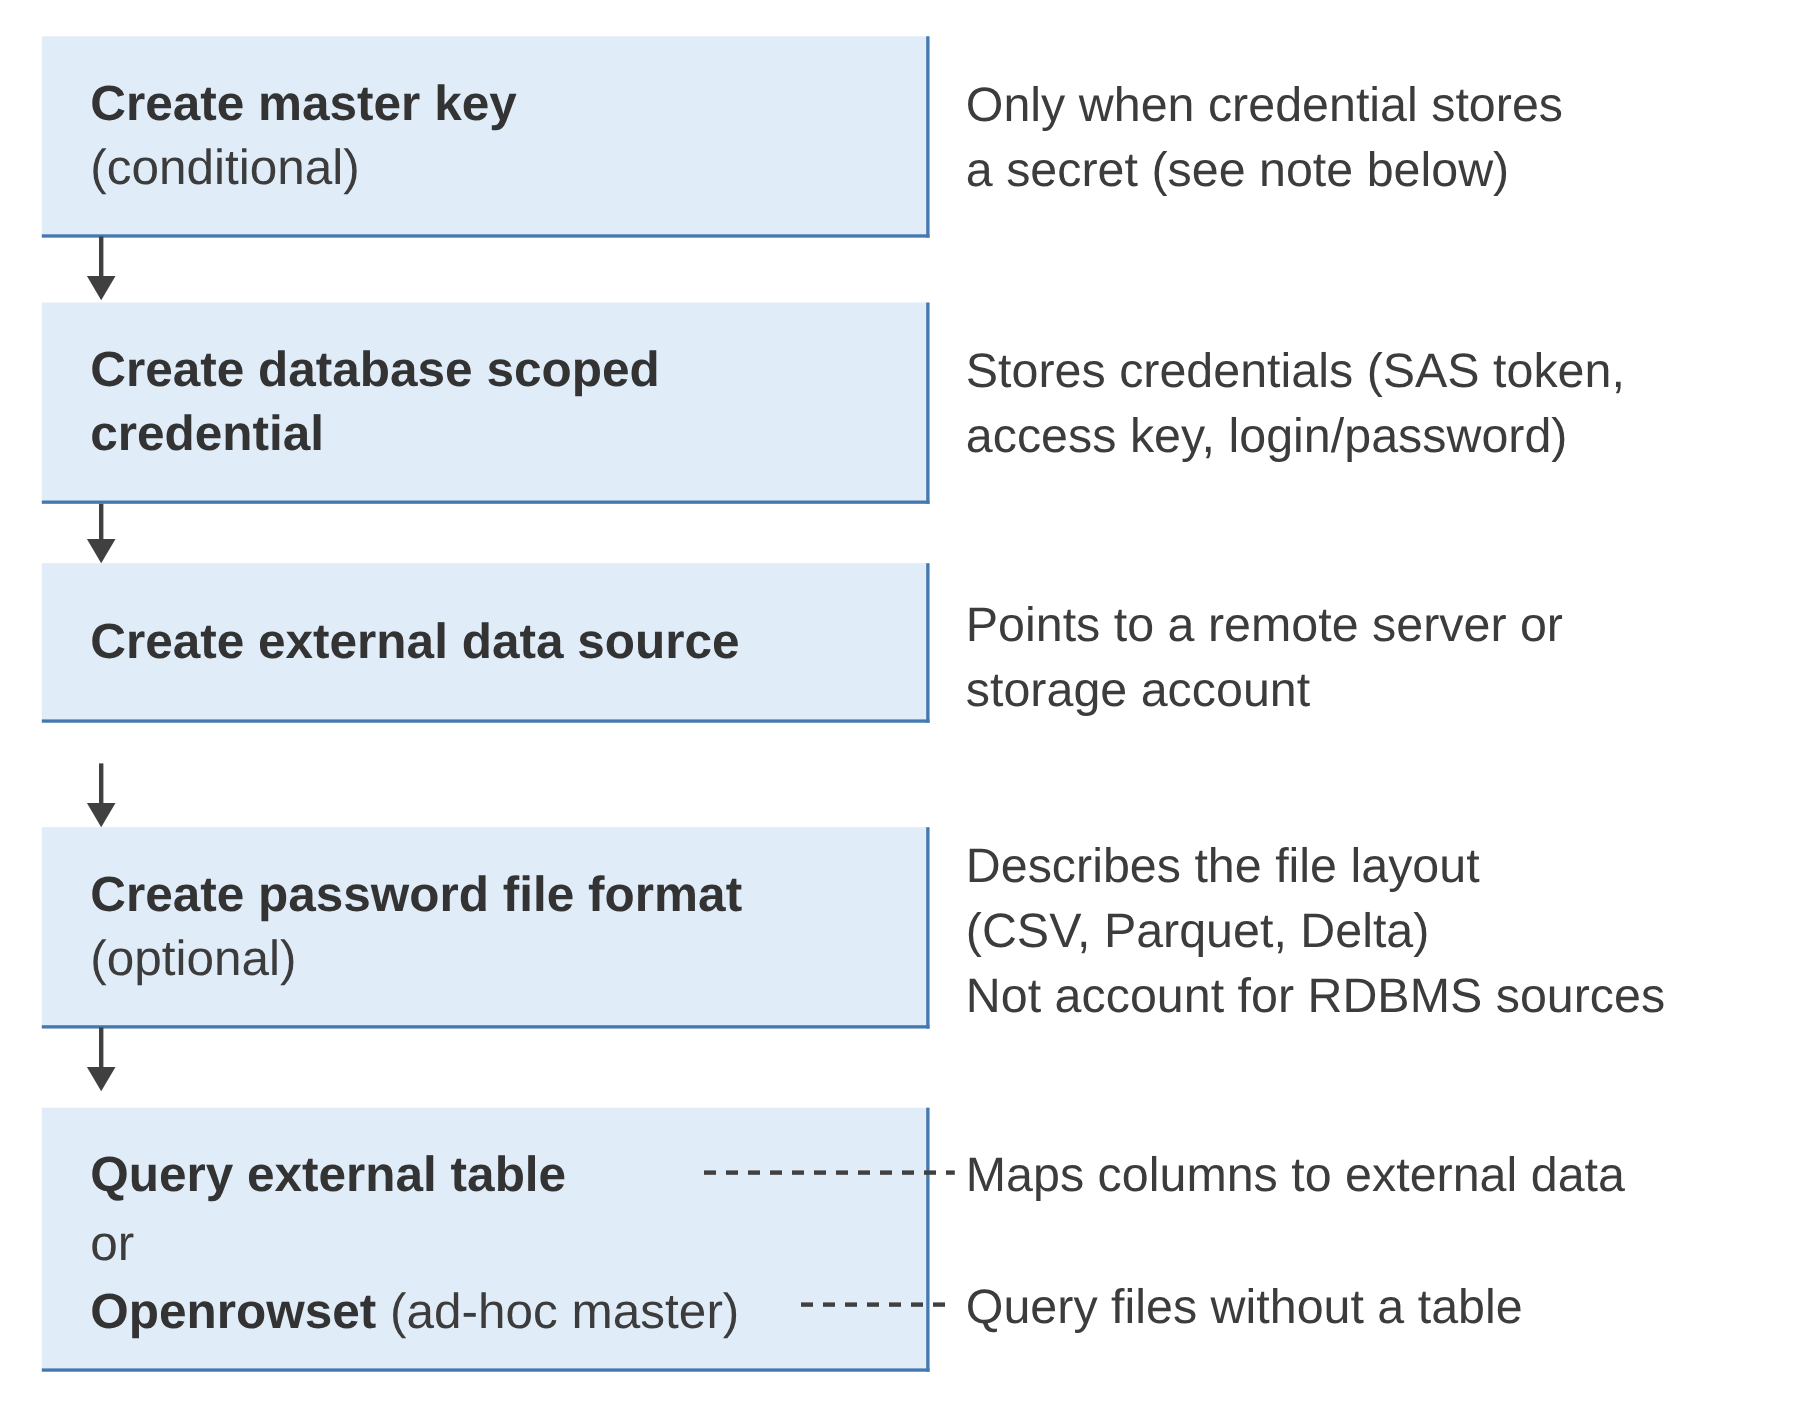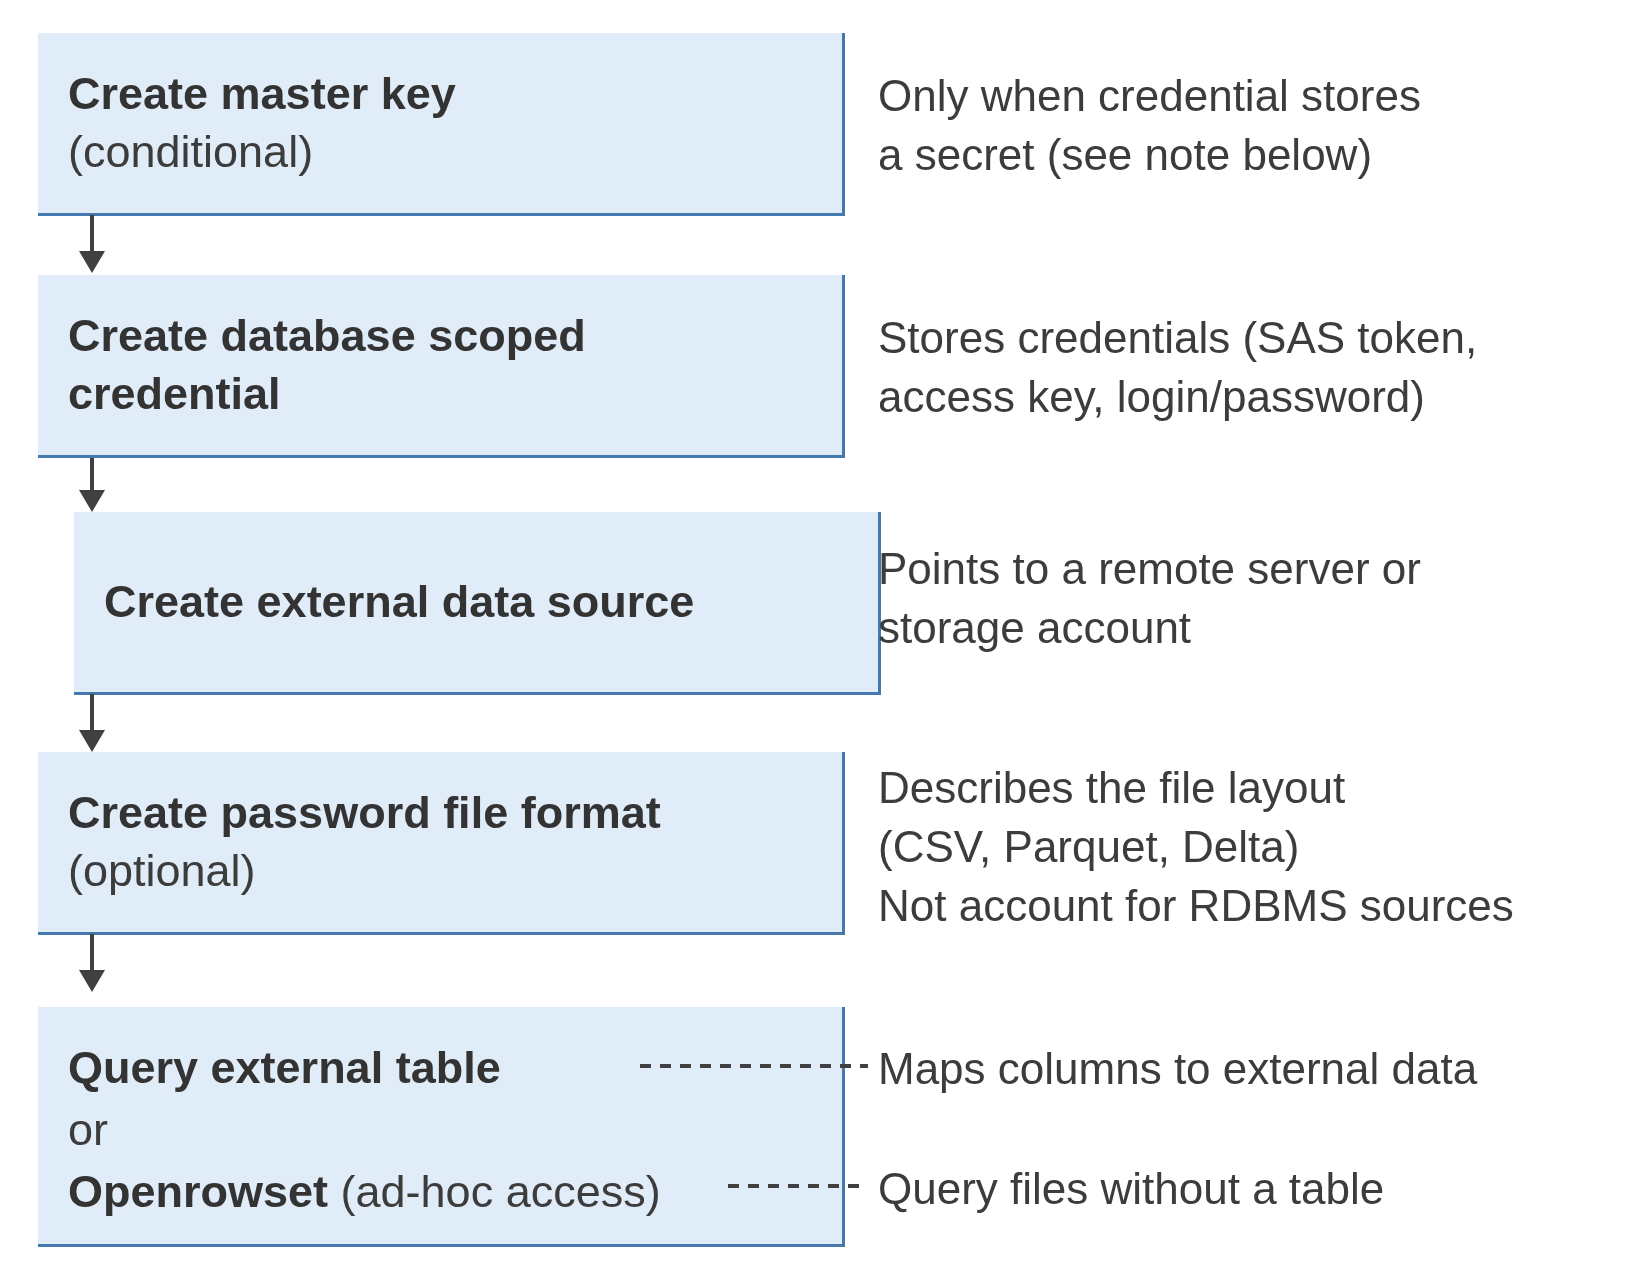--- a/index.html
+++ b/index.html
@@ -20,21 +20,21 @@
     overflow:hidden;
   }
   .box{
     position:absolute;
     left:38px;width:807px;
     box-sizing:border-box;
     background:var(--box-fill);
     border-right:3px solid var(--box-border);
     border-bottom:3px solid var(--box-border);
     display:flex;flex-direction:column;justify-content:center;
-    padding-left:30px;
+    padding-left:44px;
   }
   .box .line{
     font-size:45px;line-height:58px;
     color:var(--text-regular);
     white-space:nowrap;
   }
   .box .b{font-weight:700;color:var(--text-bold);}
   .box .r{font-weight:400;}
   #box-5{justify-content:flex-start;padding-top:30px;}
   #box-5 .line{line-height:62px;}
@@ -68,33 +68,33 @@
   <div class="box" id="box-1" style="top:33px;height:183px;">
     <div class="line"><span class="b">Create master key</span><span class="r"></span></div>
     <div class="line"><span class="b"></span><span class="r">(conditional)</span></div>
   </div>
 
   <div class="box" id="box-2" style="top:275px;height:183px;">
     <div class="line"><span class="b">Create database scoped</span><span class="r"></span></div>
     <div class="line"><span class="b">credential</span><span class="r"></span></div>
   </div>
 
-  <div class="box" id="box-3" style="top:512px;height:183px;margin-left:36px;">
+  <div class="box" id="box-3" style="top:512px;height:145px;">
     <div class="line"><span class="b">Create external data source</span><span class="r"></span></div>
   </div>
 
   <div class="box" id="box-4" style="top:752px;height:183px;">
     <div class="line"><span class="b">Create password file format</span><span class="r"></span></div>
     <div class="line"><span class="b"></span><span class="r">(optional)</span></div>
   </div>
 
   <div class="box" id="box-5" style="top:1007px;height:240px;">
     <div class="line"><span class="b">Query external table</span><span class="r"></span></div>
     <div class="line"><span class="b"></span><span class="r">or</span></div>
-    <div class="line"><span class="b">Openrowset</span><span class="r"> (ad-hoc access)</span></div>
+    <div class="line"><span class="b">Openrowset</span><span class="r"> (ad-hoc master)</span></div>
   </div>
 
   <div class="arrow" style="top:215px;height:58px;">
     <div class="stem" style="height:38px;"></div>
     <div class="head" style="top:36px;"></div>
   </div>
   <div class="arrow" style="top:458px;height:54px;">
     <div class="stem" style="height:34px;"></div>
     <div class="head" style="top:32px;"></div>
   </div>

